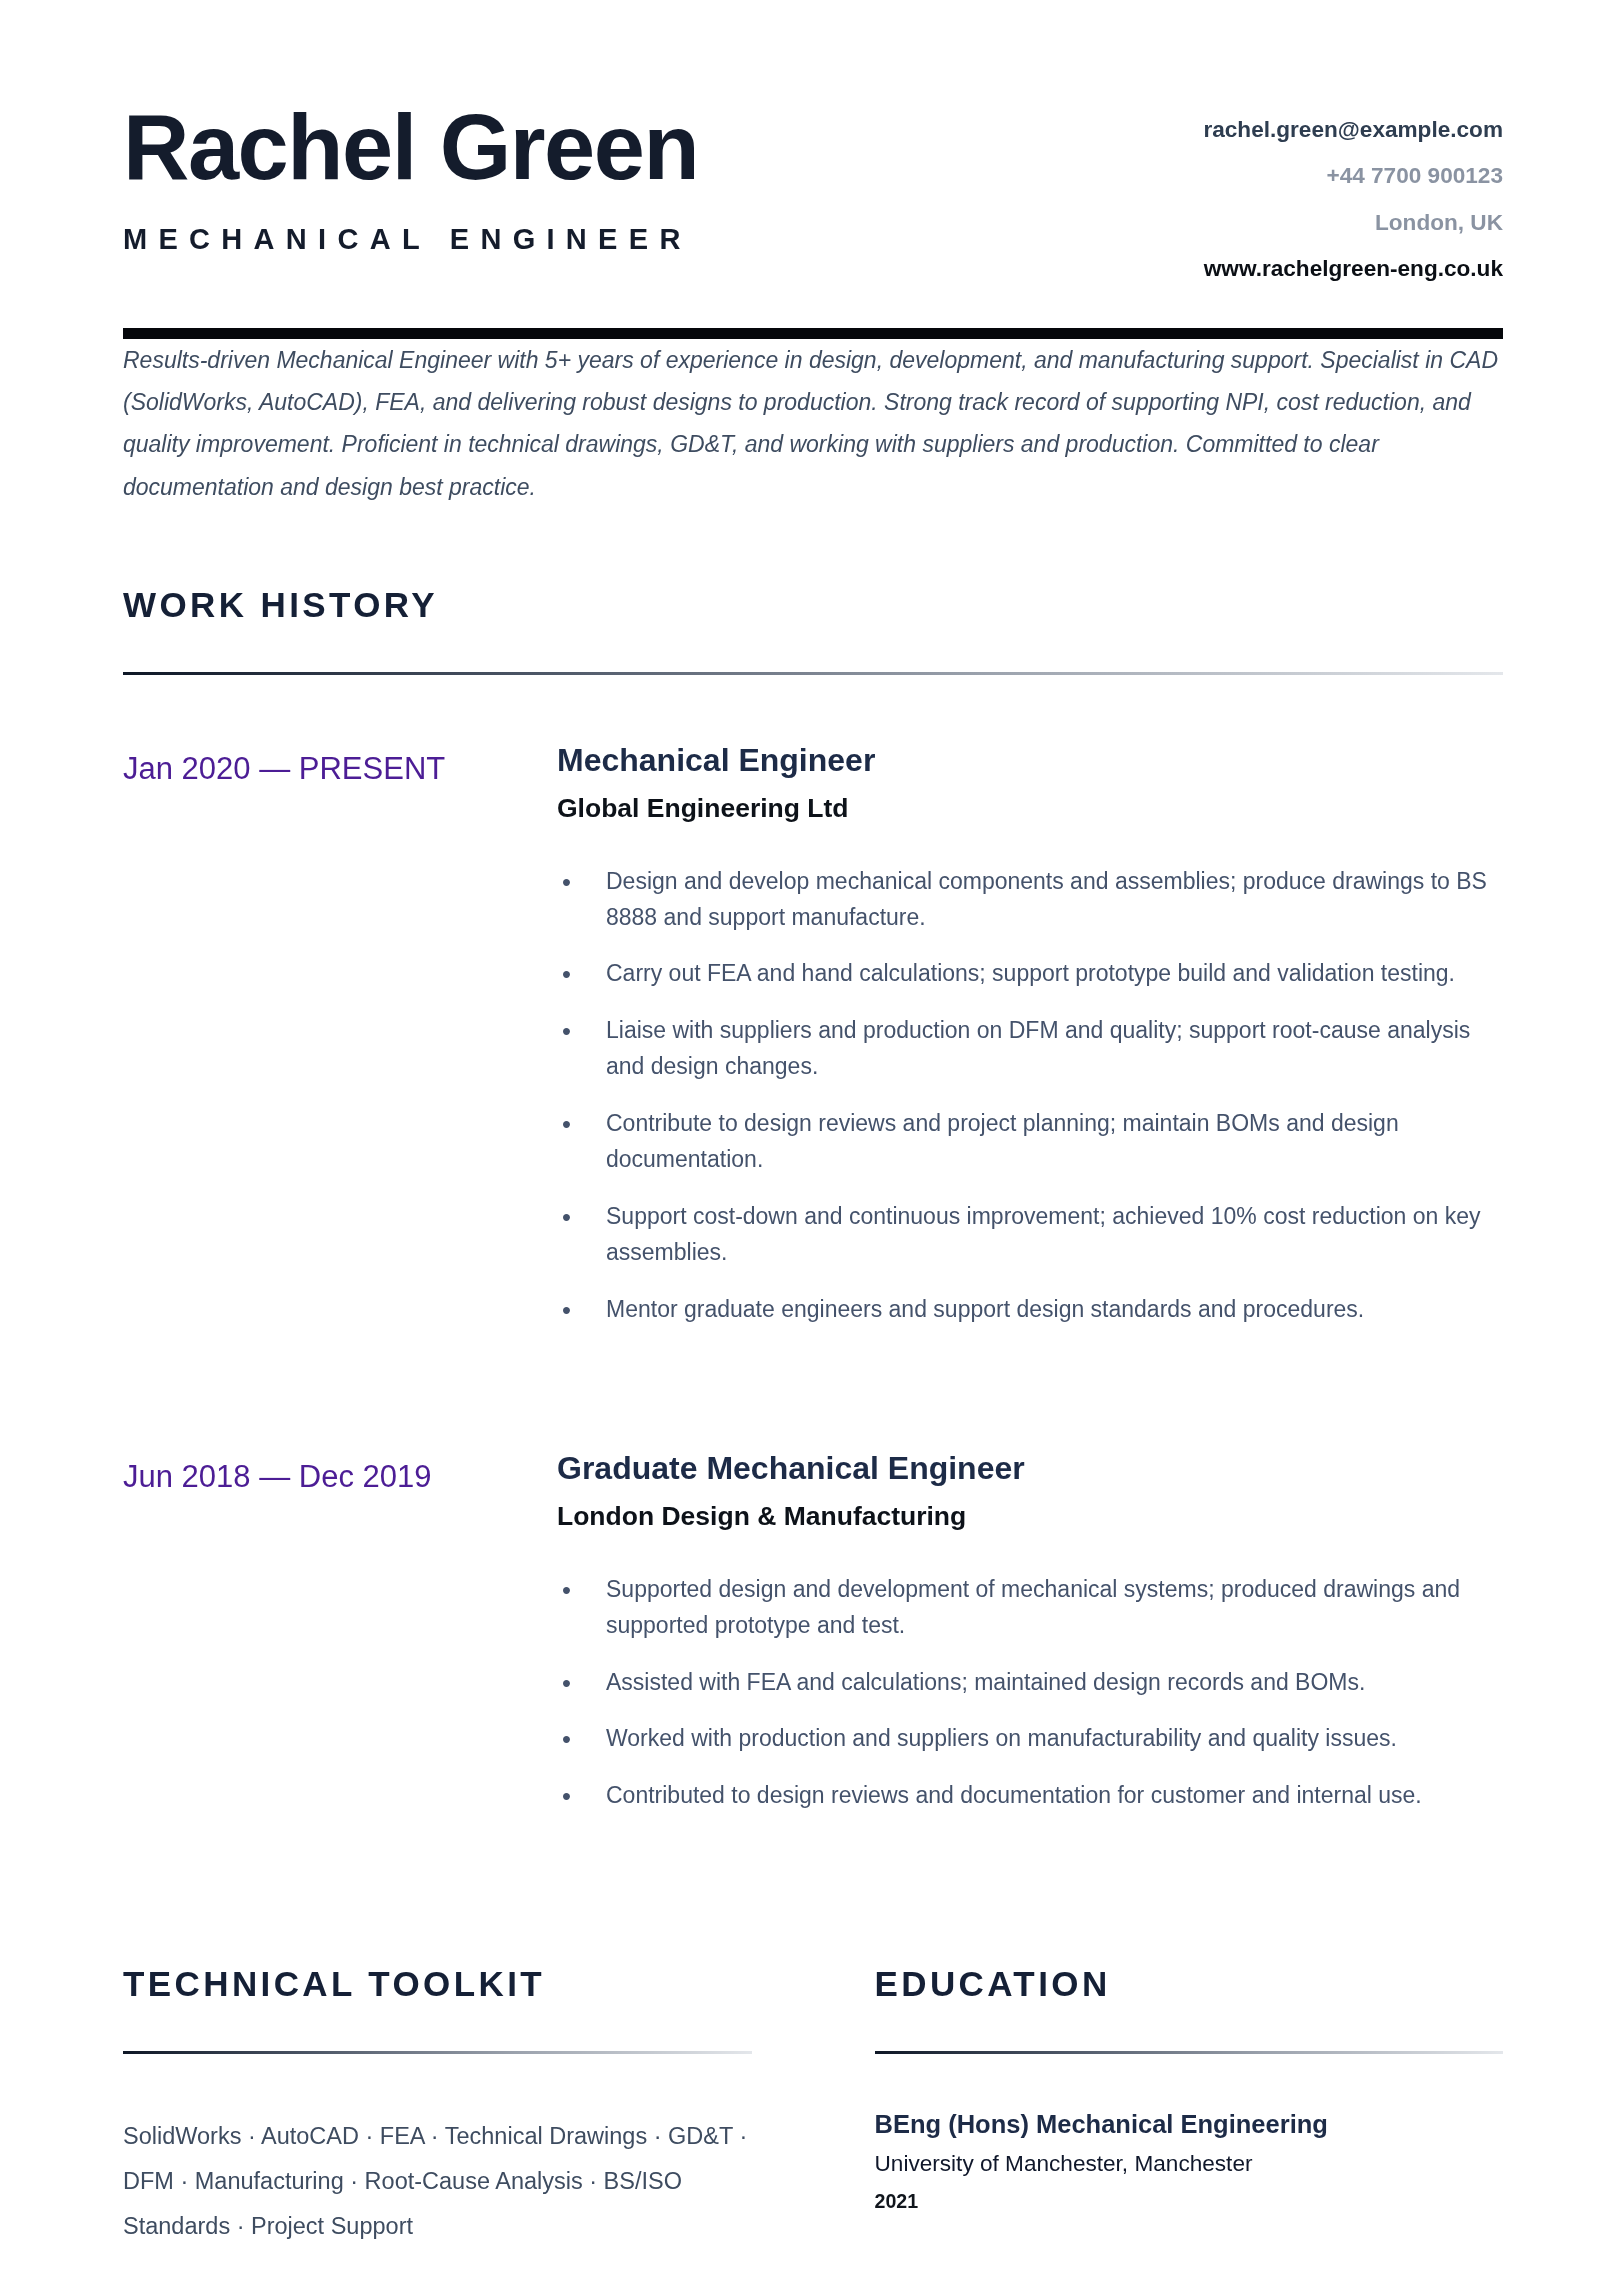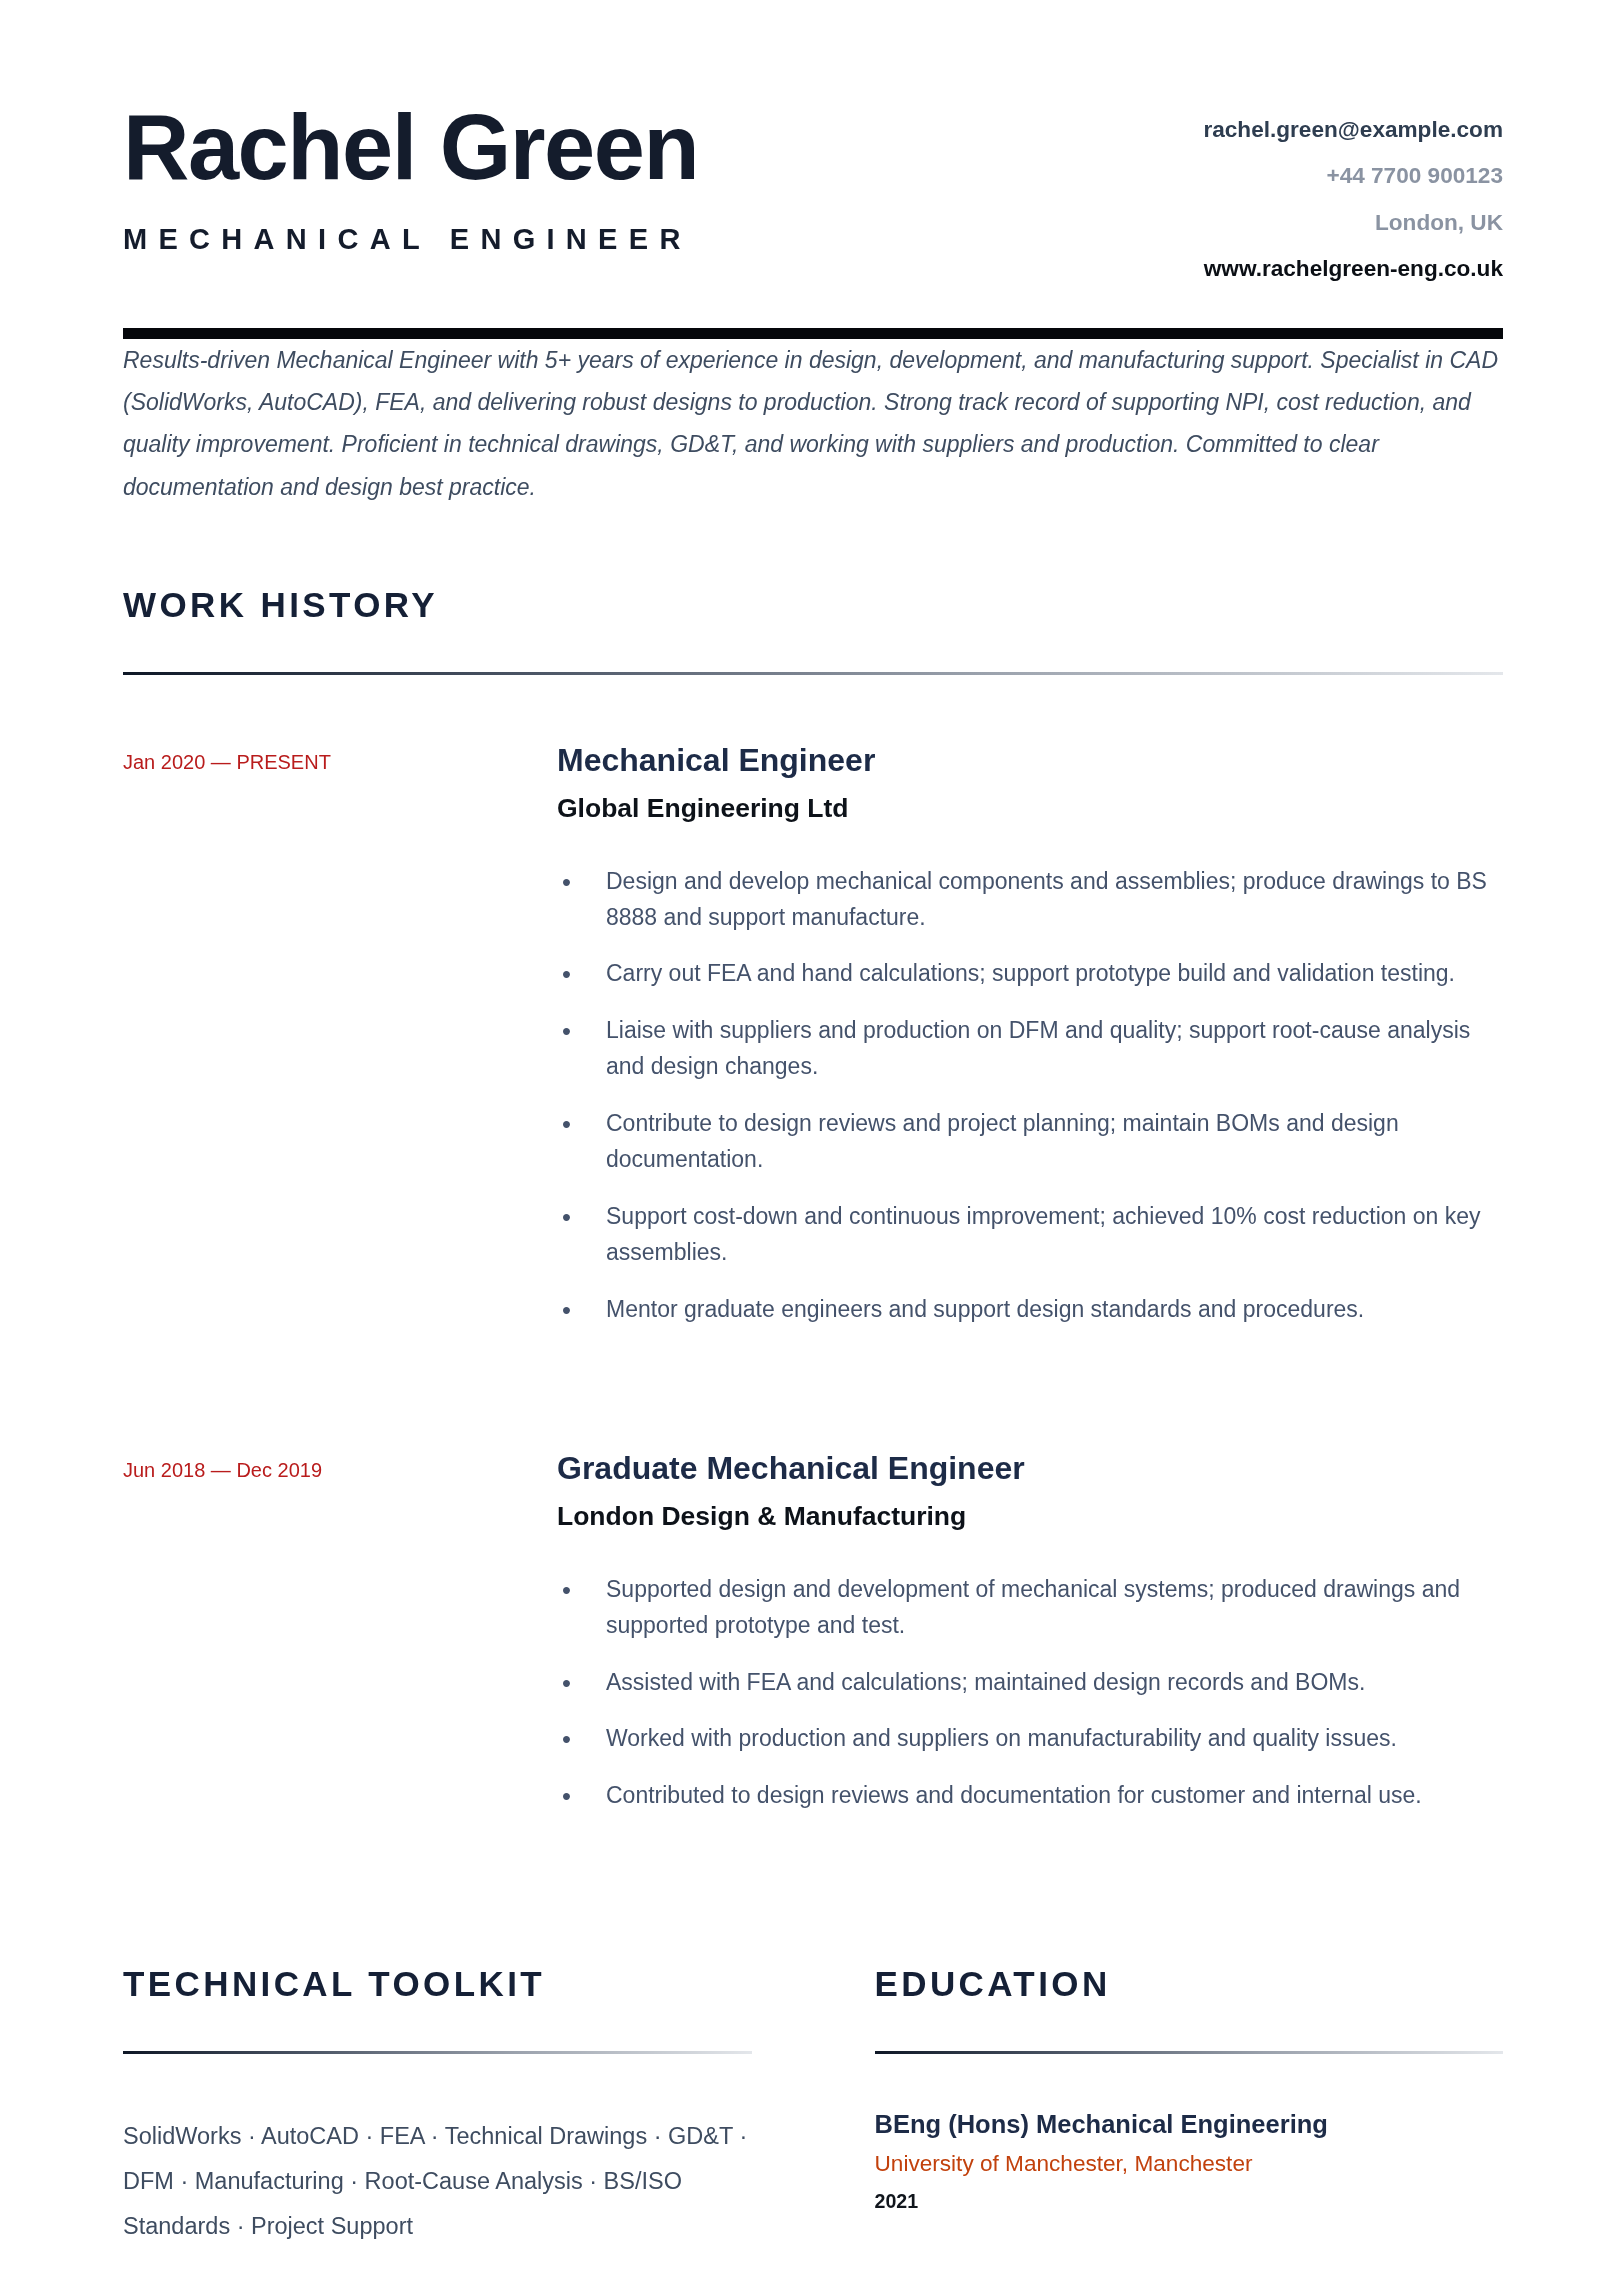--- a/index.html
+++ b/index.html
@@ -69,23 +69,23 @@
 
   
   .work-section { margin-top: 77px; }
   .job {
     display: grid;
     grid-template-columns: 434px 1fr;
     margin-top: 69px;
   }
   .job.second { margin-top: 105px; }
   .job-dates {
-    font-size: 20px;
+    font-size: 31px;
     font-weight: 500;
-    color: #b91c1c;
+    color: #4c1d95;
     padding-top: 6.9px;
   }
   .job-title {
     font-size: 32px;
     font-weight: 800;
     color: #1d2b47;
     line-height: 1.06;
   }
   .job-company {
     margin-top: 14.7px;
@@ -127,21 +127,21 @@
   }
   .degree {
     margin-top: 56px;
     font-size: 25.5px;
     font-weight: 800;
     color: #1d2b47;
   }
   .school {
     margin-top: 12.3px;
     font-size: 22.6px;
-    color: #c2410c;
+    color: #0f172a;
   }
   .year {
     margin-top: 12.7px;
     font-size: 19.6px;
     font-weight: 700;
     color: #10151c;
   }
 </style>
 </head>
 <body>

